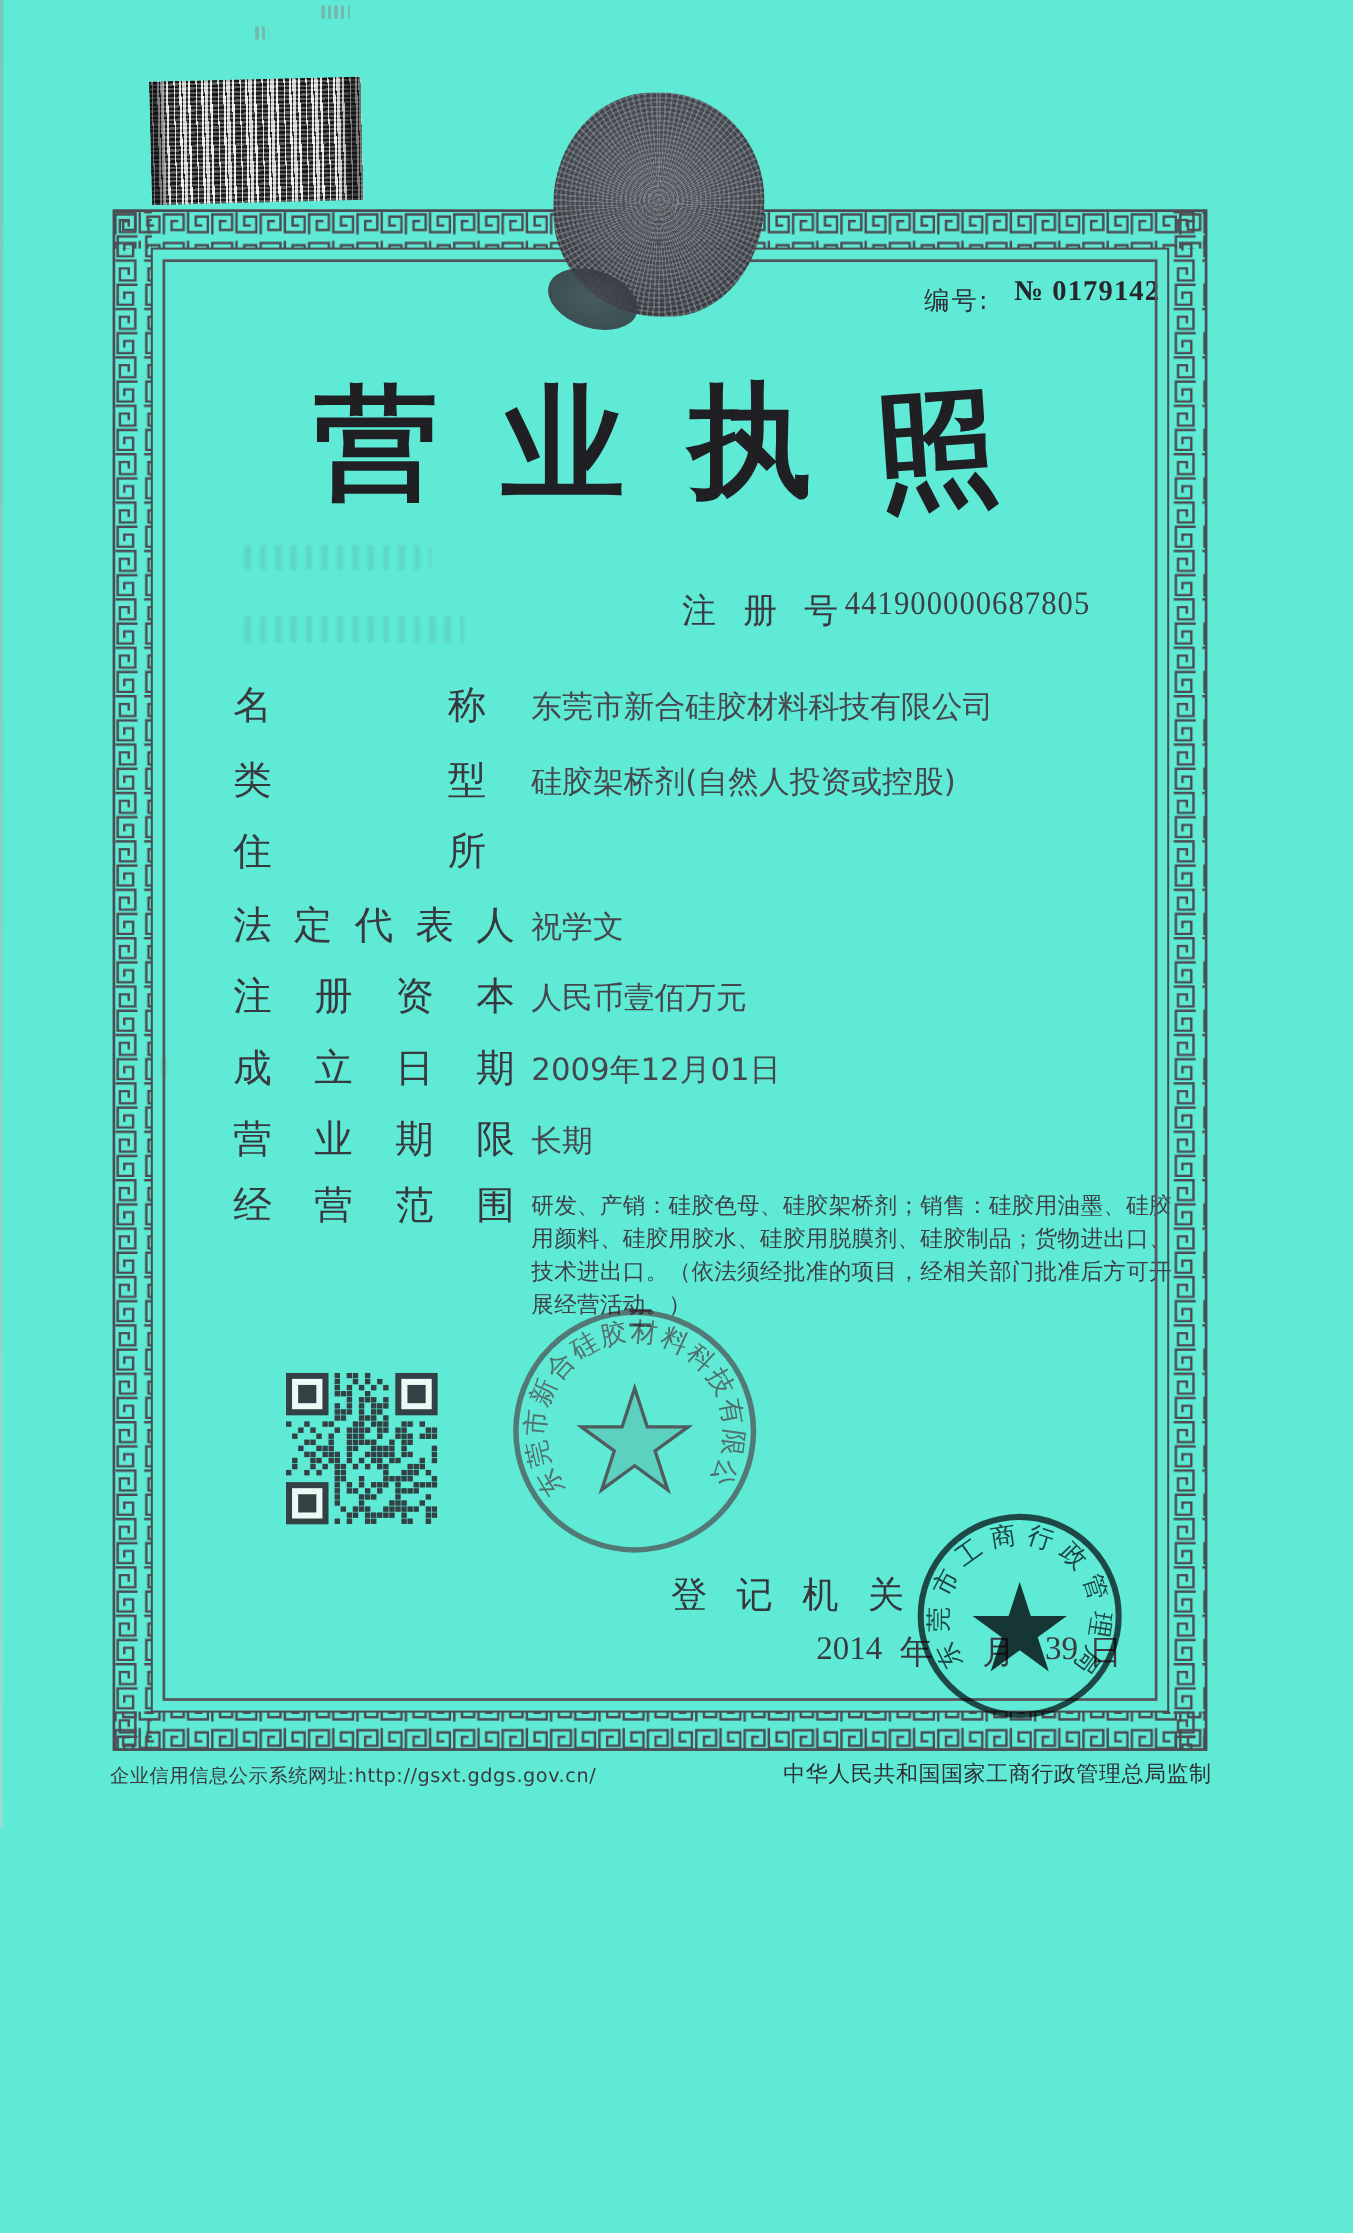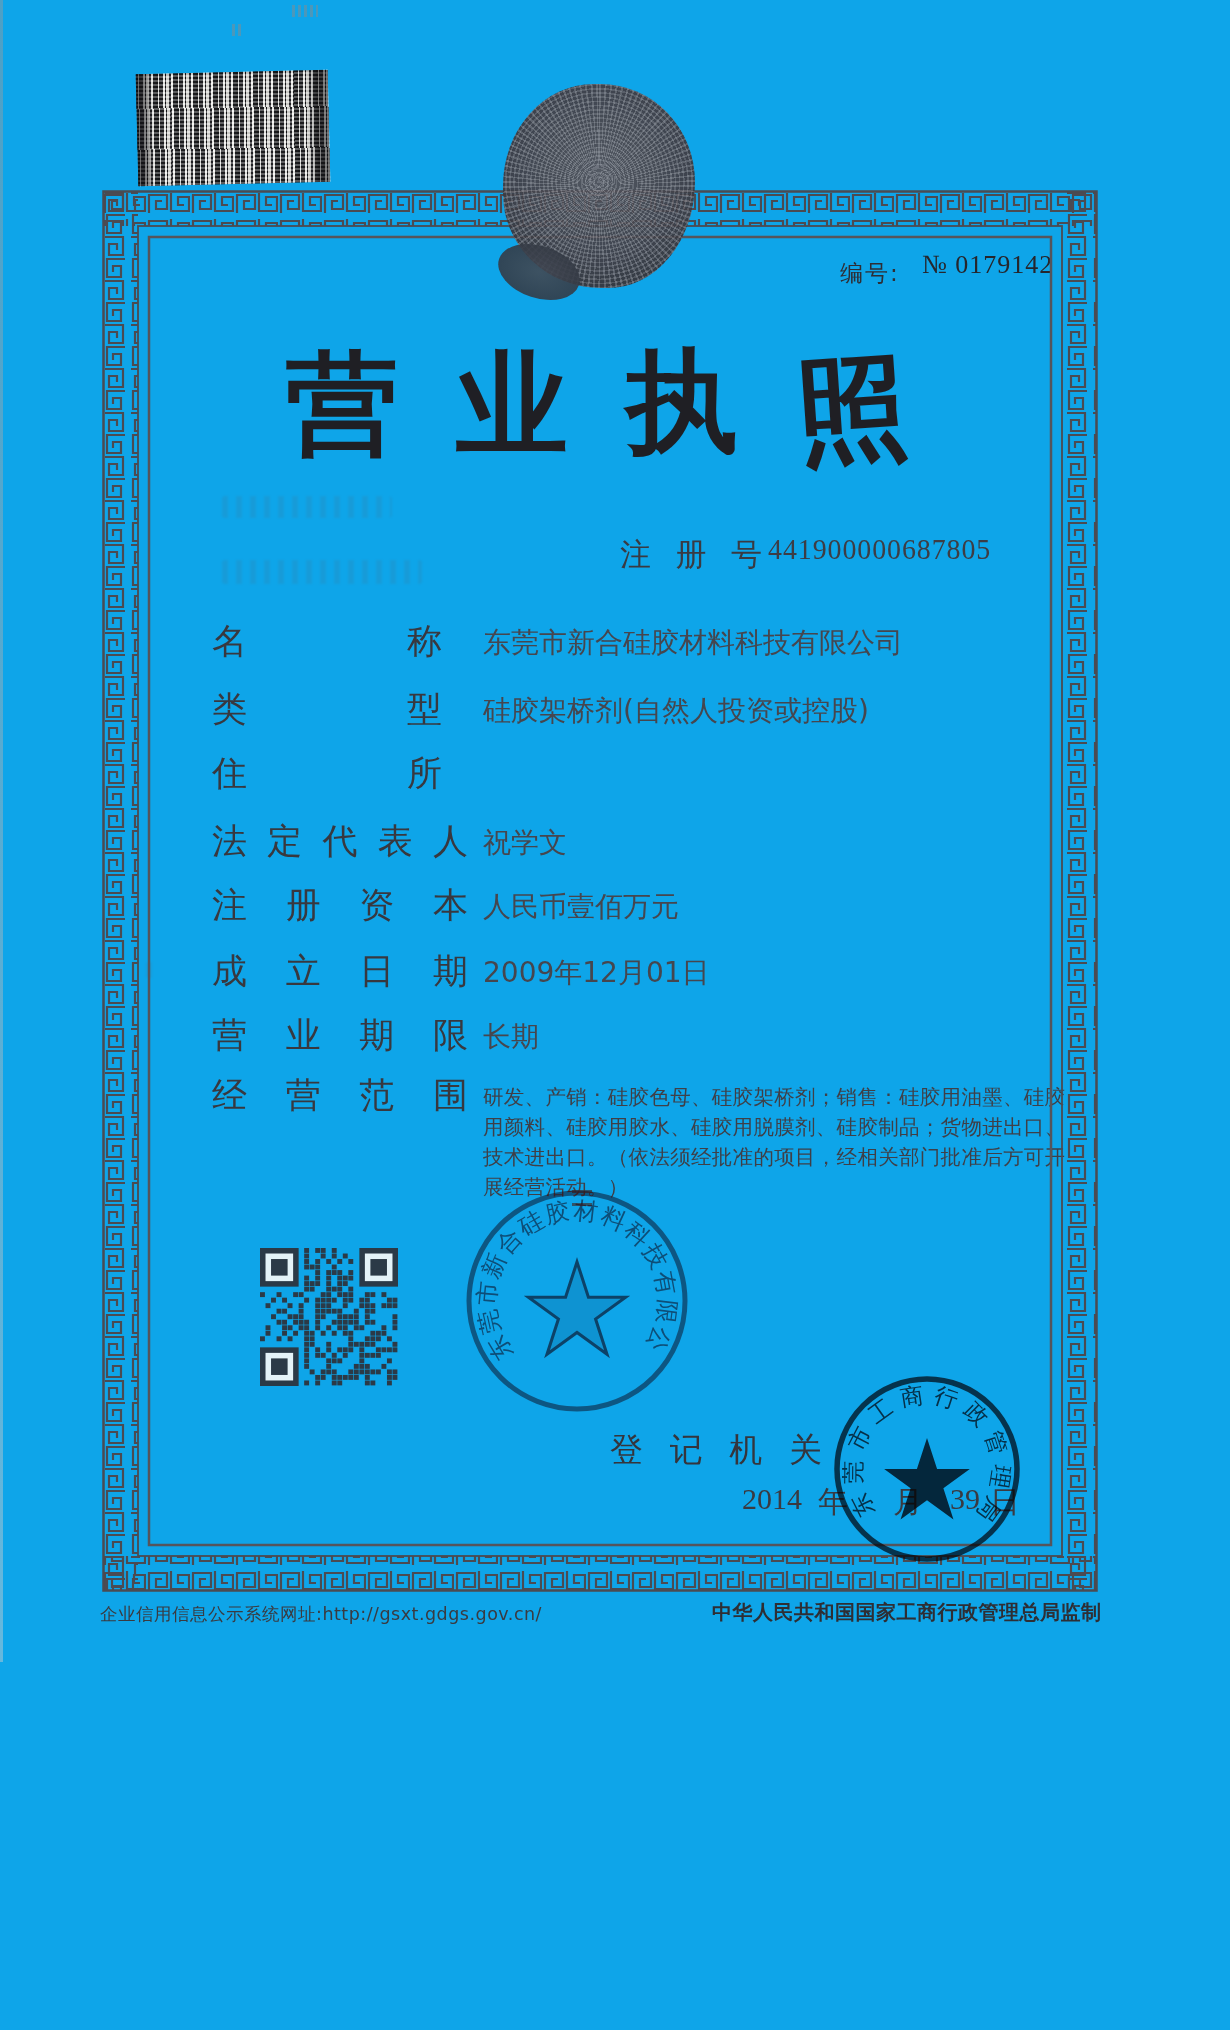--- a/index.html
+++ b/index.html
@@ -1,16 +1,16 @@
 <!DOCTYPE html>
 <html><head>
 <meta charset="utf-8">
 <style>
   html,body{margin:0;padding:0;background:#ffffff;}
-  #canvas{position:relative;width:1230px;height:2030px;background:#0ea5e9;overflow:hidden;
+  #canvas{position:relative;width:1230px;height:2030px;background:#5eead4;overflow:hidden;
           font-family:"DejaVu Sans","Liberation Sans",sans-serif;color:#3c3c44;}
   .abs{position:absolute;}
 
   
   .page-edge{left:0;top:0;width:3px;height:1662px;background:linear-gradient(#9a9a9a,#d0d0d0);opacity:.45;}
   .speck{background:repeating-linear-gradient(90deg,#8a8a8a 0 3px,transparent 3px 6px);opacity:.5;}
 
   
   .barcode{left:137px;top:72px;width:192px;height:112px;transform:rotate(-1.4deg);
     background:
@@ -28,21 +28,21 @@
       radial-gradient(circle at 50% 44%, #56565e 0%, #45454d 48%, #36363d 78%, #2c2c33 100%);
     opacity:.96;}
   .emblem::after{content:"";position:absolute;left:-6px;bottom:-10px;width:84px;height:52px;
     border-radius:50%;background:radial-gradient(#45454d,#31313a);transform:rotate(18deg);opacity:.9;}
 
   
   .frame{left:102px;top:190px;z-index:2;}
 
   
   .serial-label{left:840px;top:258px;font-size:23px;letter-spacing:2px;color:#2e2e35;}
-  .serial-no{left:922px;top:250px;font-size:26px;font-weight:400;letter-spacing:1px;
+  .serial-no{left:922px;top:250px;font-size:26px;font-weight:700;letter-spacing:1px;
              font-family:"Liberation Serif","DejaVu Serif",serif;color:#26262c;}
 
   
   .title{left:286px;top:338px;width:622px;height:140px;z-index:4;
          font-size:112px;line-height:132px;font-weight:800;color:#1f1f24;}
   .title span{display:block;}
   .title span:nth-child(3){transform:translateY(-3px);}
   .title span:nth-child(4){transform:rotate(-4deg) translateY(5px);}
 
   .jchars{display:flex;justify-content:space-between;}
@@ -74,21 +74,21 @@
   
   .seal-red{left:461px;top:1185px;z-index:6;mix-blend-mode:multiply;opacity:.88;}
   .seal-black{left:828px;top:1370px;z-index:7;mix-blend-mode:multiply;opacity:.92;}
 
   .registrar{left:610px;top:1428px;width:212px;font-size:33px;font-weight:500;color:#35353c;z-index:4;}
 
   .date-token{font-size:30px;color:#3a3a41;z-index:4;font-family:"Liberation Serif","DejaVu Serif",serif;}
   .dt-cjk{font-family:"DejaVu Sans","Liberation Sans",sans-serif;}
 
   .footer-left{left:100px;top:1602px;font-size:17.5px;letter-spacing:.5px;color:#3a3a40;}
-  .footer-right{left:712px;top:1599px;font-size:20px;letter-spacing:.5px;color:#2e2e34;font-weight:700;}
+  .footer-right{left:712px;top:1599px;font-size:20px;letter-spacing:.5px;color:#2e2e34;font-weight:400;}
 </style>
 </head>
 <body>
 
 <div id="canvas">
 
   <div class="abs page-edge"></div>
   <div class="abs speck" style="left:292px;top:5px;width:26px;height:12px;"></div>
   <div class="abs speck" style="left:232px;top:24px;width:12px;height:12px;"></div>
 

